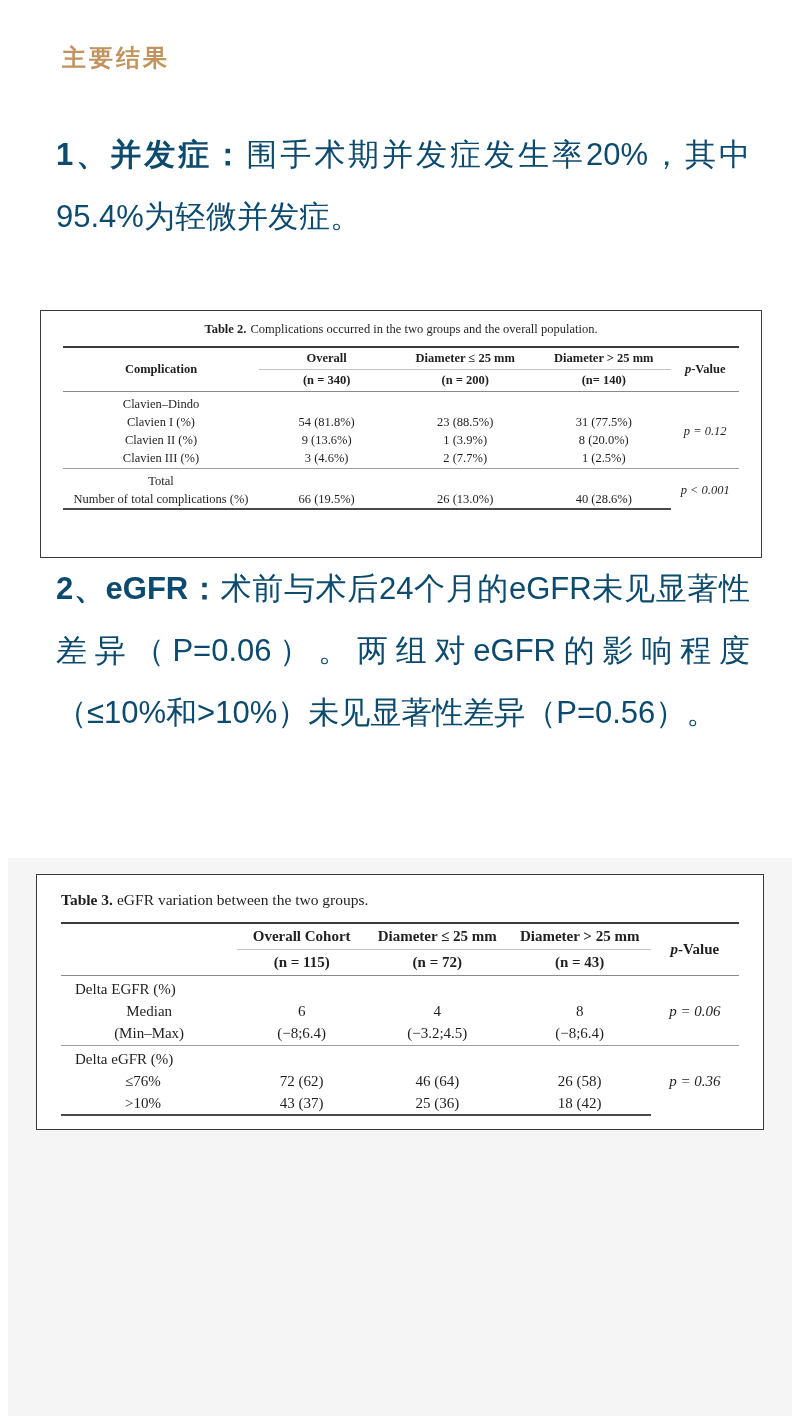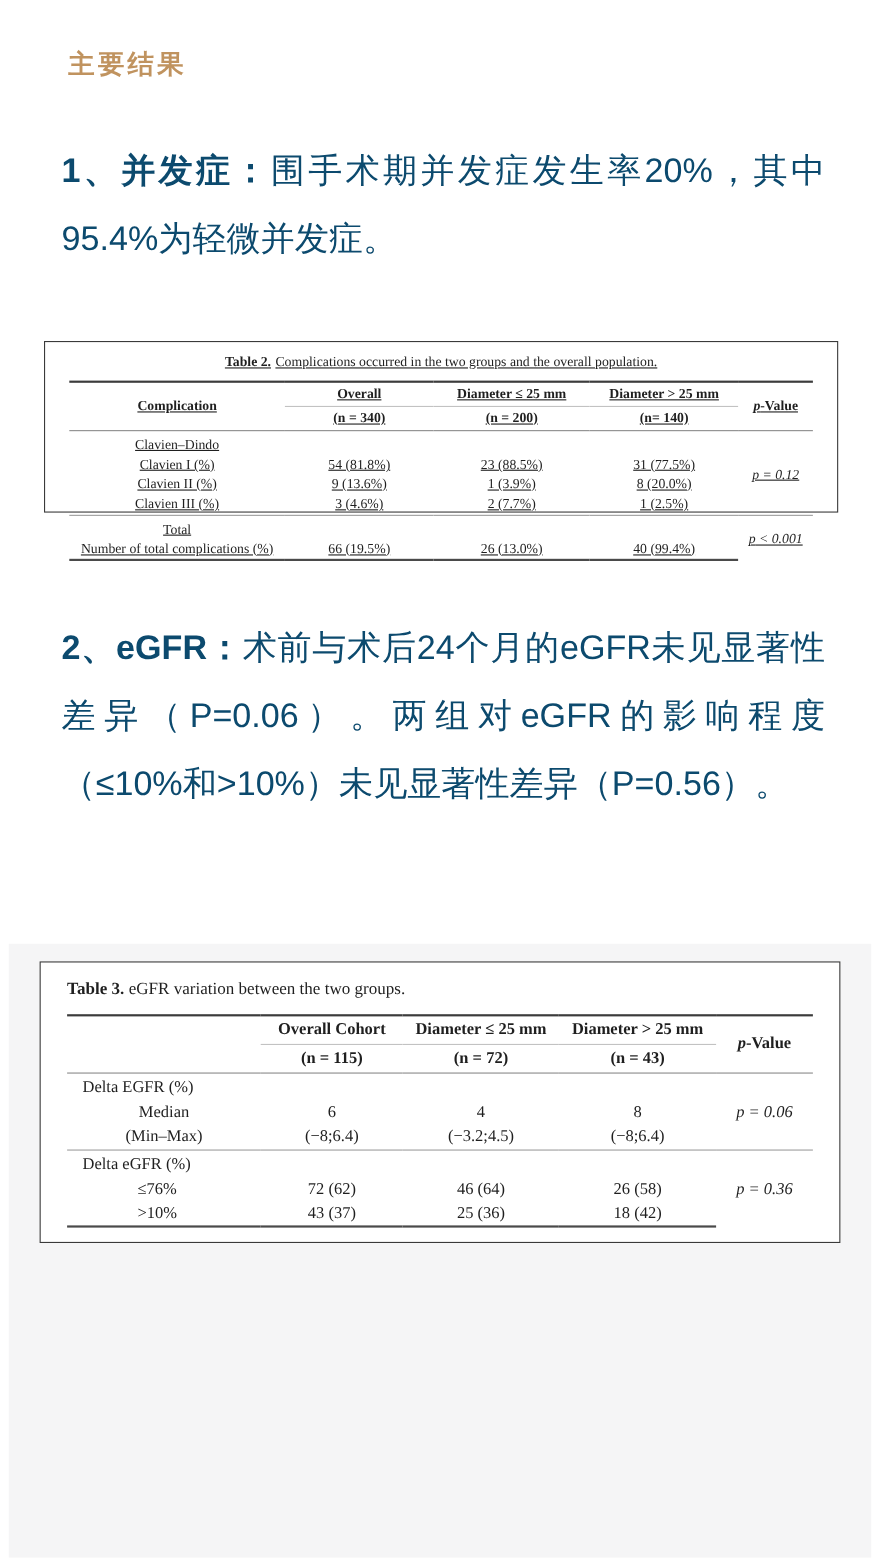--- a/index.html
+++ b/index.html
@@ -21,21 +21,21 @@
           font-size:31px; line-height:62px; color:#0c4a6e;
           text-align:justify; text-justify:inter-ideograph; }
   .para strong { font-weight:700; }
   .p1 { top:124px; }
   .p2 { top:558px; }
   .p3 { top:1198px; }
 
   
   .tcard { position:absolute; background:#ffffff; border:1px solid #3a3a3a;
            font-family:"Liberation Serif",serif; color:#1f1f1f; }
-  .t2 { left:40px; top:310px; width:722px; height:156px; padding:11px 22px 0 22px;text-decoration:underline; }
+  .t2 { left:40px; top:310px; width:722px; height:248px; padding:11px 22px 0 22px; }
   .t3 { left:36px; top:874px; width:728px; height:256px; padding:16px 24px 16px 24px; }
 
   .caption { font-size:12.5px; margin-bottom:9px; }
   .t2 .caption { text-align:center; }
   .t3 .caption { text-align:left; font-size:15.5px; margin-bottom:13px; }
   .caption b { font-weight:700; }
   .caption .cap-text { margin-left:4px; }
 
   table { width:100%; border-collapse:collapse; table-layout:fixed; }
   .t2 table { font-size:12.5px; }
@@ -128,21 +128,21 @@
           <td class="lbl group">Total</td>
           <td></td>
           <td></td>
           <td></td>
           <td class="pcell" rowspan="2"><span class="pit">p</span><span> &lt; 0.001</span></td>
         </tr>
         <tr class="last">
           <td class="lbl">Number of total complications (%)</td>
           <td>66 (19.5%)</td>
           <td>26 (13.0%)</td>
-          <td>40 (99.4%)</td>
+          <td>40 (28.6%)</td>
         </tr>
       </tbody>
     </table>
   </div>
 
   <p class="para p2"><strong>2、eGFR：</strong><span>术前与术后24个月的eGFR未见显著性差异（P=0.06）。两组对eGFR的影响程度（≤10%和&gt;10%）未见显著性差异（P=0.56）。</span></p>
 
   <div class="tcard t3">
     <div class="caption"><b>Table 3.</b><span class="cap-text">eGFR variation between the two groups.</span></div>
     <table>

